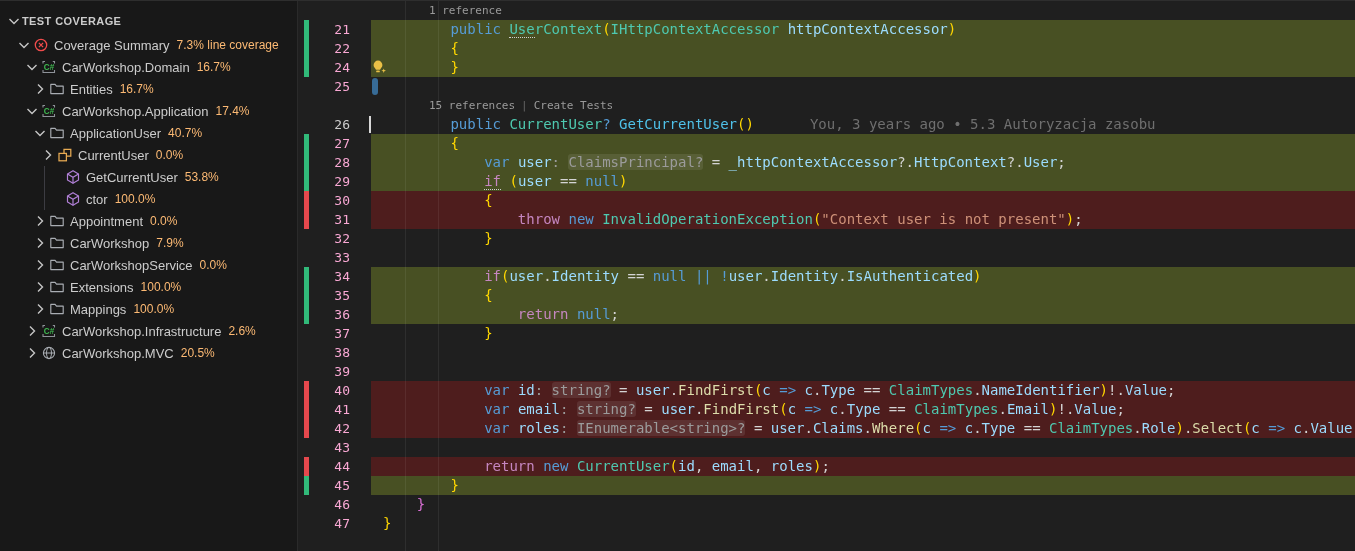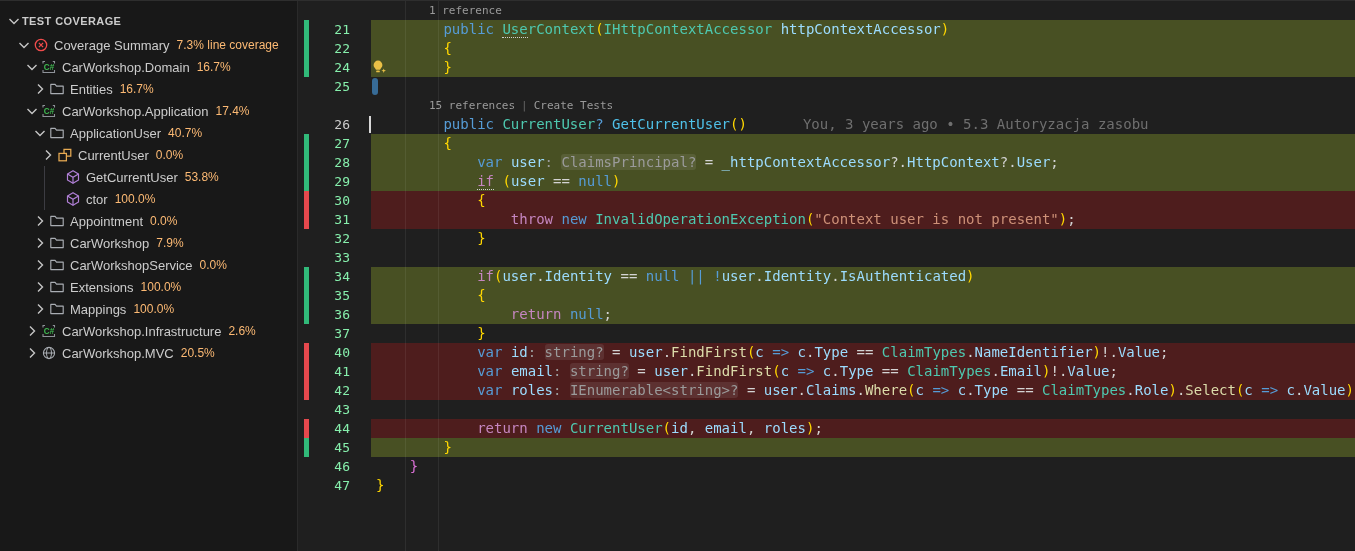--- a/index.html
+++ b/index.html
@@ -26,23 +26,23 @@
   .editor { position:relative; flex:1; background:#1f1f1f; border-left:1px solid #2a2a2a; overflow:hidden; }
   .iguide { position:absolute; top:0; bottom:0; width:1px; background:rgba(255,255,255,.07); z-index:1; }
   .row { position:relative; height:19px; line-height:19px; white-space:pre;
     font-family:"DejaVu Sans Mono", monospace; font-size:14px; color:#d4d4d4; }
   .row::before { content:""; position:absolute; left:73px; right:0; top:0; bottom:0; z-index:0; }
   .row.covg::before { background:#485023; }
   .row.covr::before { background:#4e1d1d; }
   .bar { position:absolute; left:6px; top:0; width:5px; height:19px; z-index:2; }
   .bar.g { background:#31b979; }
   .bar.r { background:#e5484d; }
-  .lnum { position:absolute; left:0; top:0; width:52px; text-align:right; color:#86efac; font-size:13px; z-index:2; }
+  .lnum { position:absolute; left:0; top:0; width:52px; text-align:right; color:#f9a8d4; font-size:13px; z-index:2; }
   .lnum.active { color:#cccccc; }
-  .code { position:absolute; left:78px; top:0; z-index:2; }
+  .code { position:absolute; left:85px; top:0; z-index:2; }
   .lens { position:absolute; left:131px; top:0; z-index:2; font-family:"DejaVu Sans Mono", monospace; font-size:11px; color:#9a9a9a; }
   .lens .sep { color:#666; padding:0 6px; }
   .lens a { color:#9a9a9a; text-decoration:none; }
   .blame { color:#6f6f6f; margin-left:56px; }
   .scmbar { position:absolute; left:74px; top:1px; width:6px; height:17px; border-radius:3px; background:#376b96; z-index:2; }
   .cursor { position:absolute; left:71px; top:1px; width:2px; height:17px; background:#d7d7d7; z-index:3; }
   .bulb { position:absolute; left:73px; top:1px; width:17px; height:17px; z-index:3; }
   
   .tk.kw   { color:#569cd6; }
   .tk.ctrl { color:#c586c0; }
@@ -306,20 +306,22 @@
         <div class="row covg"><span class="bar g"></span><span class="lnum">28</span><span class="code" style="padding-left: 12ch;"><span class="tk kw">var</span><span class="tk"> </span><span class="tk var">user</span><span class="tk il">: </span><span class="tk il ib">ClaimsPrincipal?</span><span class="tk op"> = </span><span class="tk var">_httpContextAccessor</span><span class="tk pn">?.</span><span class="tk var">HttpContext</span><span class="tk pn">?.</span><span class="tk var">User</span><span class="tk pn">;</span></span></div>
         <div class="row covg"><span class="bar g"></span><span class="lnum">29</span><span class="code" style="padding-left: 12ch;"><span class="tk ctrl du">if</span><span class="tk"> </span><span class="tk b1">(</span><span class="tk var">user</span><span class="tk op"> == </span><span class="tk kw">null</span><span class="tk b1">)</span></span></div>
         <div class="row covr"><span class="bar r"></span><span class="lnum">30</span><span class="code" style="padding-left: 12ch;"><span class="tk b1">{</span></span></div>
         <div class="row covr"><span class="bar r"></span><span class="lnum">31</span><span class="code" style="padding-left: 16ch;"><span class="tk ctrl">throw</span><span class="tk"> </span><span class="tk kw">new</span><span class="tk"> </span><span class="tk type">InvalidOperationException</span><span class="tk b1">(</span><span class="tk str">"Context user is not present"</span><span class="tk b1">)</span><span class="tk pn">;</span></span></div>
         <div class="row"><span class="lnum">32</span><span class="code" style="padding-left: 12ch;"><span class="tk b1">}</span></span></div>
         <div class="row"><span class="lnum">33</span><span class="code"></span></div>
         <div class="row covg"><span class="bar g"></span><span class="lnum">34</span><span class="code" style="padding-left: 12ch;"><span class="tk ctrl">if</span><span class="tk b1">(</span><span class="tk var">user</span><span class="tk pn">.</span><span class="tk var">Identity</span><span class="tk op"> == </span><span class="tk kw">null</span><span class="tk"> </span><span class="tk ob">||</span><span class="tk"> </span><span class="tk ob">!</span><span class="tk var">user</span><span class="tk pn">.</span><span class="tk var">Identity</span><span class="tk pn">.</span><span class="tk var">IsAuthenticated</span><span class="tk b1">)</span></span></div>
         <div class="row covg"><span class="bar g"></span><span class="lnum">35</span><span class="code" style="padding-left: 12ch;"><span class="tk b1">{</span></span></div>
         <div class="row covg"><span class="bar g"></span><span class="lnum">36</span><span class="code" style="padding-left: 16ch;"><span class="tk ctrl">return</span><span class="tk"> </span><span class="tk kw">null</span><span class="tk pn">;</span></span></div>
         <div class="row"><span class="lnum">37</span><span class="code" style="padding-left: 12ch;"><span class="tk b1">}</span></span></div>
+        <div class="row"><span class="lnum">38</span><span class="code"></span></div>
+        <div class="row"><span class="lnum">39</span><span class="code"></span></div>
         <div class="row covr"><span class="bar r"></span><span class="lnum">40</span><span class="code" style="padding-left: 12ch;"><span class="tk kw">var</span><span class="tk"> </span><span class="tk var">id</span><span class="tk il">: </span><span class="tk il ib">string?</span><span class="tk op"> = </span><span class="tk var">user</span><span class="tk pn">.</span><span class="tk fn">FindFirst</span><span class="tk b1">(</span><span class="tk var">c</span><span class="tk"> </span><span class="tk ob">=&gt;</span><span class="tk"> </span><span class="tk var">c</span><span class="tk pn">.</span><span class="tk var">Type</span><span class="tk op"> == </span><span class="tk type">ClaimTypes</span><span class="tk pn">.</span><span class="tk var">NameIdentifier</span><span class="tk b1">)</span><span class="tk pn">!</span><span class="tk pn">.</span><span class="tk var">Value</span><span class="tk pn">;</span></span></div>
         <div class="row covr"><span class="bar r"></span><span class="lnum">41</span><span class="code" style="padding-left: 12ch;"><span class="tk kw">var</span><span class="tk"> </span><span class="tk var">email</span><span class="tk il">: </span><span class="tk il ib">string?</span><span class="tk op"> = </span><span class="tk var">user</span><span class="tk pn">.</span><span class="tk fn">FindFirst</span><span class="tk b1">(</span><span class="tk var">c</span><span class="tk"> </span><span class="tk ob">=&gt;</span><span class="tk"> </span><span class="tk var">c</span><span class="tk pn">.</span><span class="tk var">Type</span><span class="tk op"> == </span><span class="tk type">ClaimTypes</span><span class="tk pn">.</span><span class="tk var">Email</span><span class="tk b1">)</span><span class="tk pn">!</span><span class="tk pn">.</span><span class="tk var">Value</span><span class="tk pn">;</span></span></div>
         <div class="row covr"><span class="bar r"></span><span class="lnum">42</span><span class="code" style="padding-left: 12ch;"><span class="tk kw">var</span><span class="tk"> </span><span class="tk var">roles</span><span class="tk il">: </span><span class="tk il ib">IEnumerable&lt;string&gt;?</span><span class="tk op"> = </span><span class="tk var">user</span><span class="tk pn">.</span><span class="tk var">Claims</span><span class="tk pn">.</span><span class="tk fn">Where</span><span class="tk b1">(</span><span class="tk var">c</span><span class="tk"> </span><span class="tk ob">=&gt;</span><span class="tk"> </span><span class="tk var">c</span><span class="tk pn">.</span><span class="tk var">Type</span><span class="tk op"> == </span><span class="tk type">ClaimTypes</span><span class="tk pn">.</span><span class="tk var">Role</span><span class="tk b1">)</span><span class="tk pn">.</span><span class="tk fn">Select</span><span class="tk b1">(</span><span class="tk var">c</span><span class="tk"> </span><span class="tk ob">=&gt;</span><span class="tk"> </span><span class="tk var">c</span><span class="tk pn">.</span><span class="tk var">Value</span><span class="tk b1">)</span><span class="tk pn">;</span></span></div>
         <div class="row"><span class="lnum">43</span><span class="code"></span></div>
         <div class="row covr"><span class="bar r"></span><span class="lnum">44</span><span class="code" style="padding-left: 12ch;"><span class="tk ctrl">return</span><span class="tk"> </span><span class="tk kw">new</span><span class="tk"> </span><span class="tk type">CurrentUser</span><span class="tk b1">(</span><span class="tk var">id</span><span class="tk pn">, </span><span class="tk var">email</span><span class="tk pn">, </span><span class="tk var">roles</span><span class="tk b1">)</span><span class="tk pn">;</span></span></div>
         <div class="row covg"><span class="bar g"></span><span class="lnum">45</span><span class="code" style="padding-left: 8ch;"><span class="tk b1">}</span></span></div>
         <div class="row"><span class="lnum">46</span><span class="code" style="padding-left: 4ch;"><span class="tk b2">}</span></span></div>
         <div class="row"><span class="lnum">47</span><span class="code"><span class="tk b1">}</span></span></div>
       </div>
   </div>

